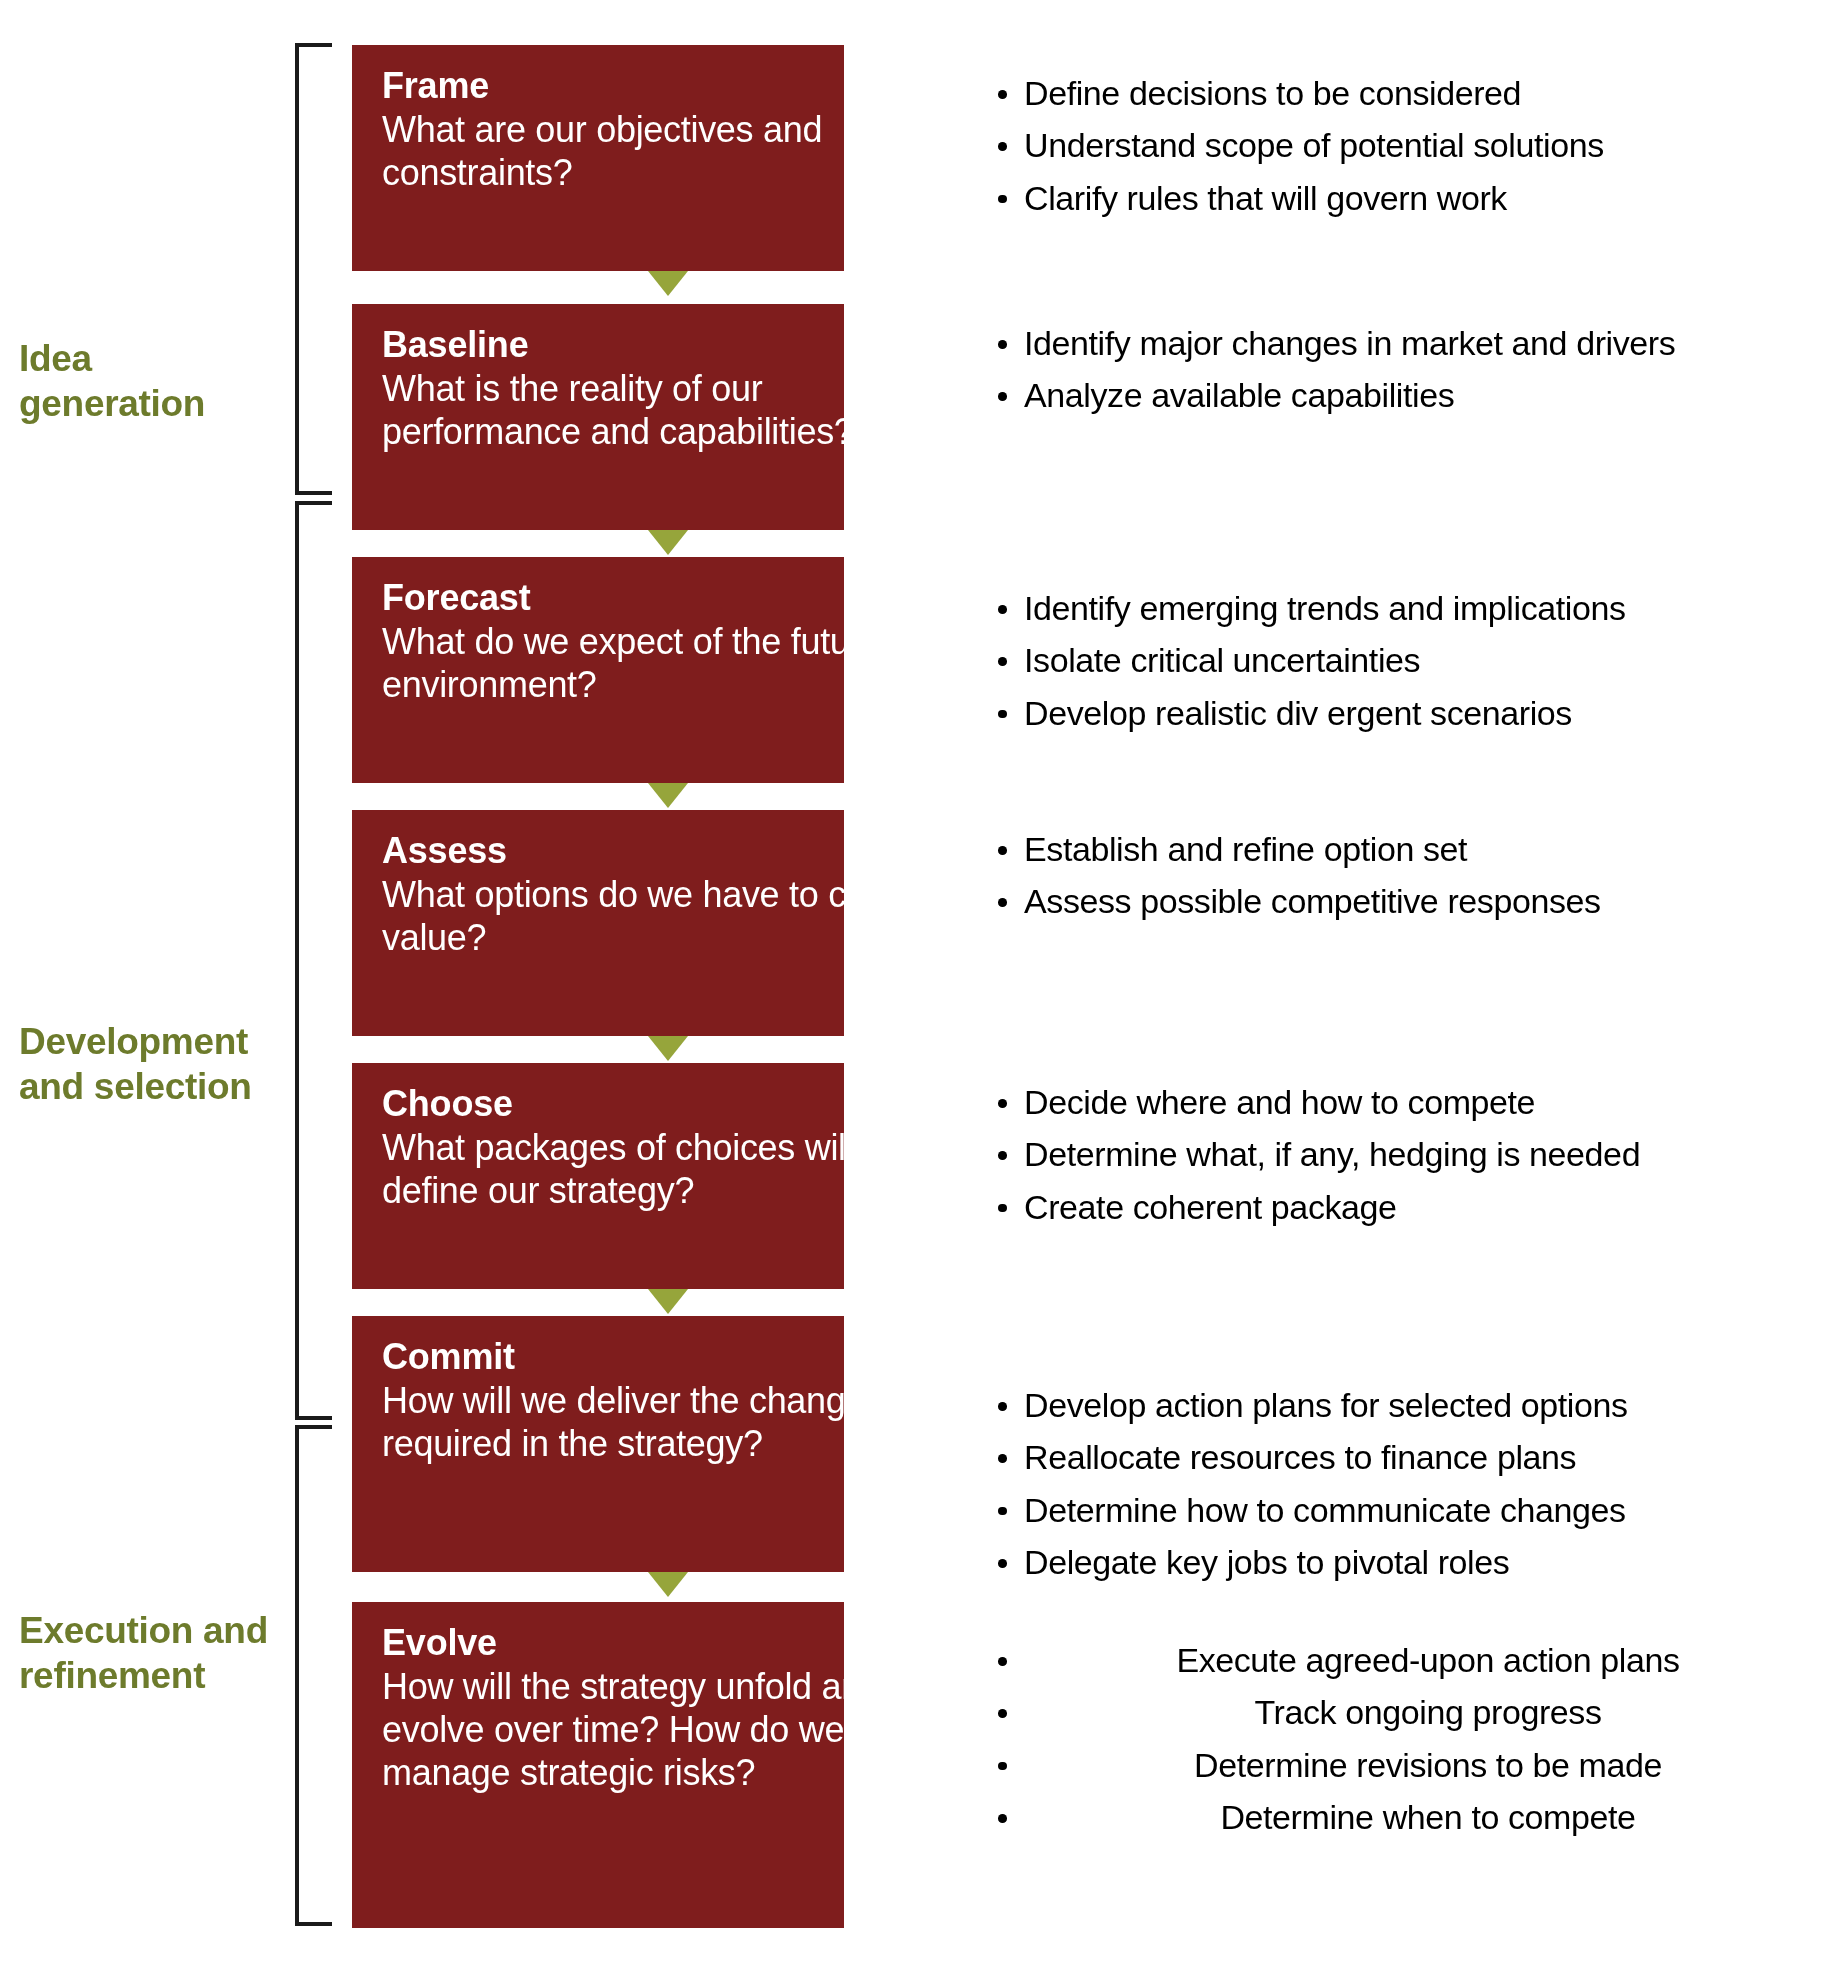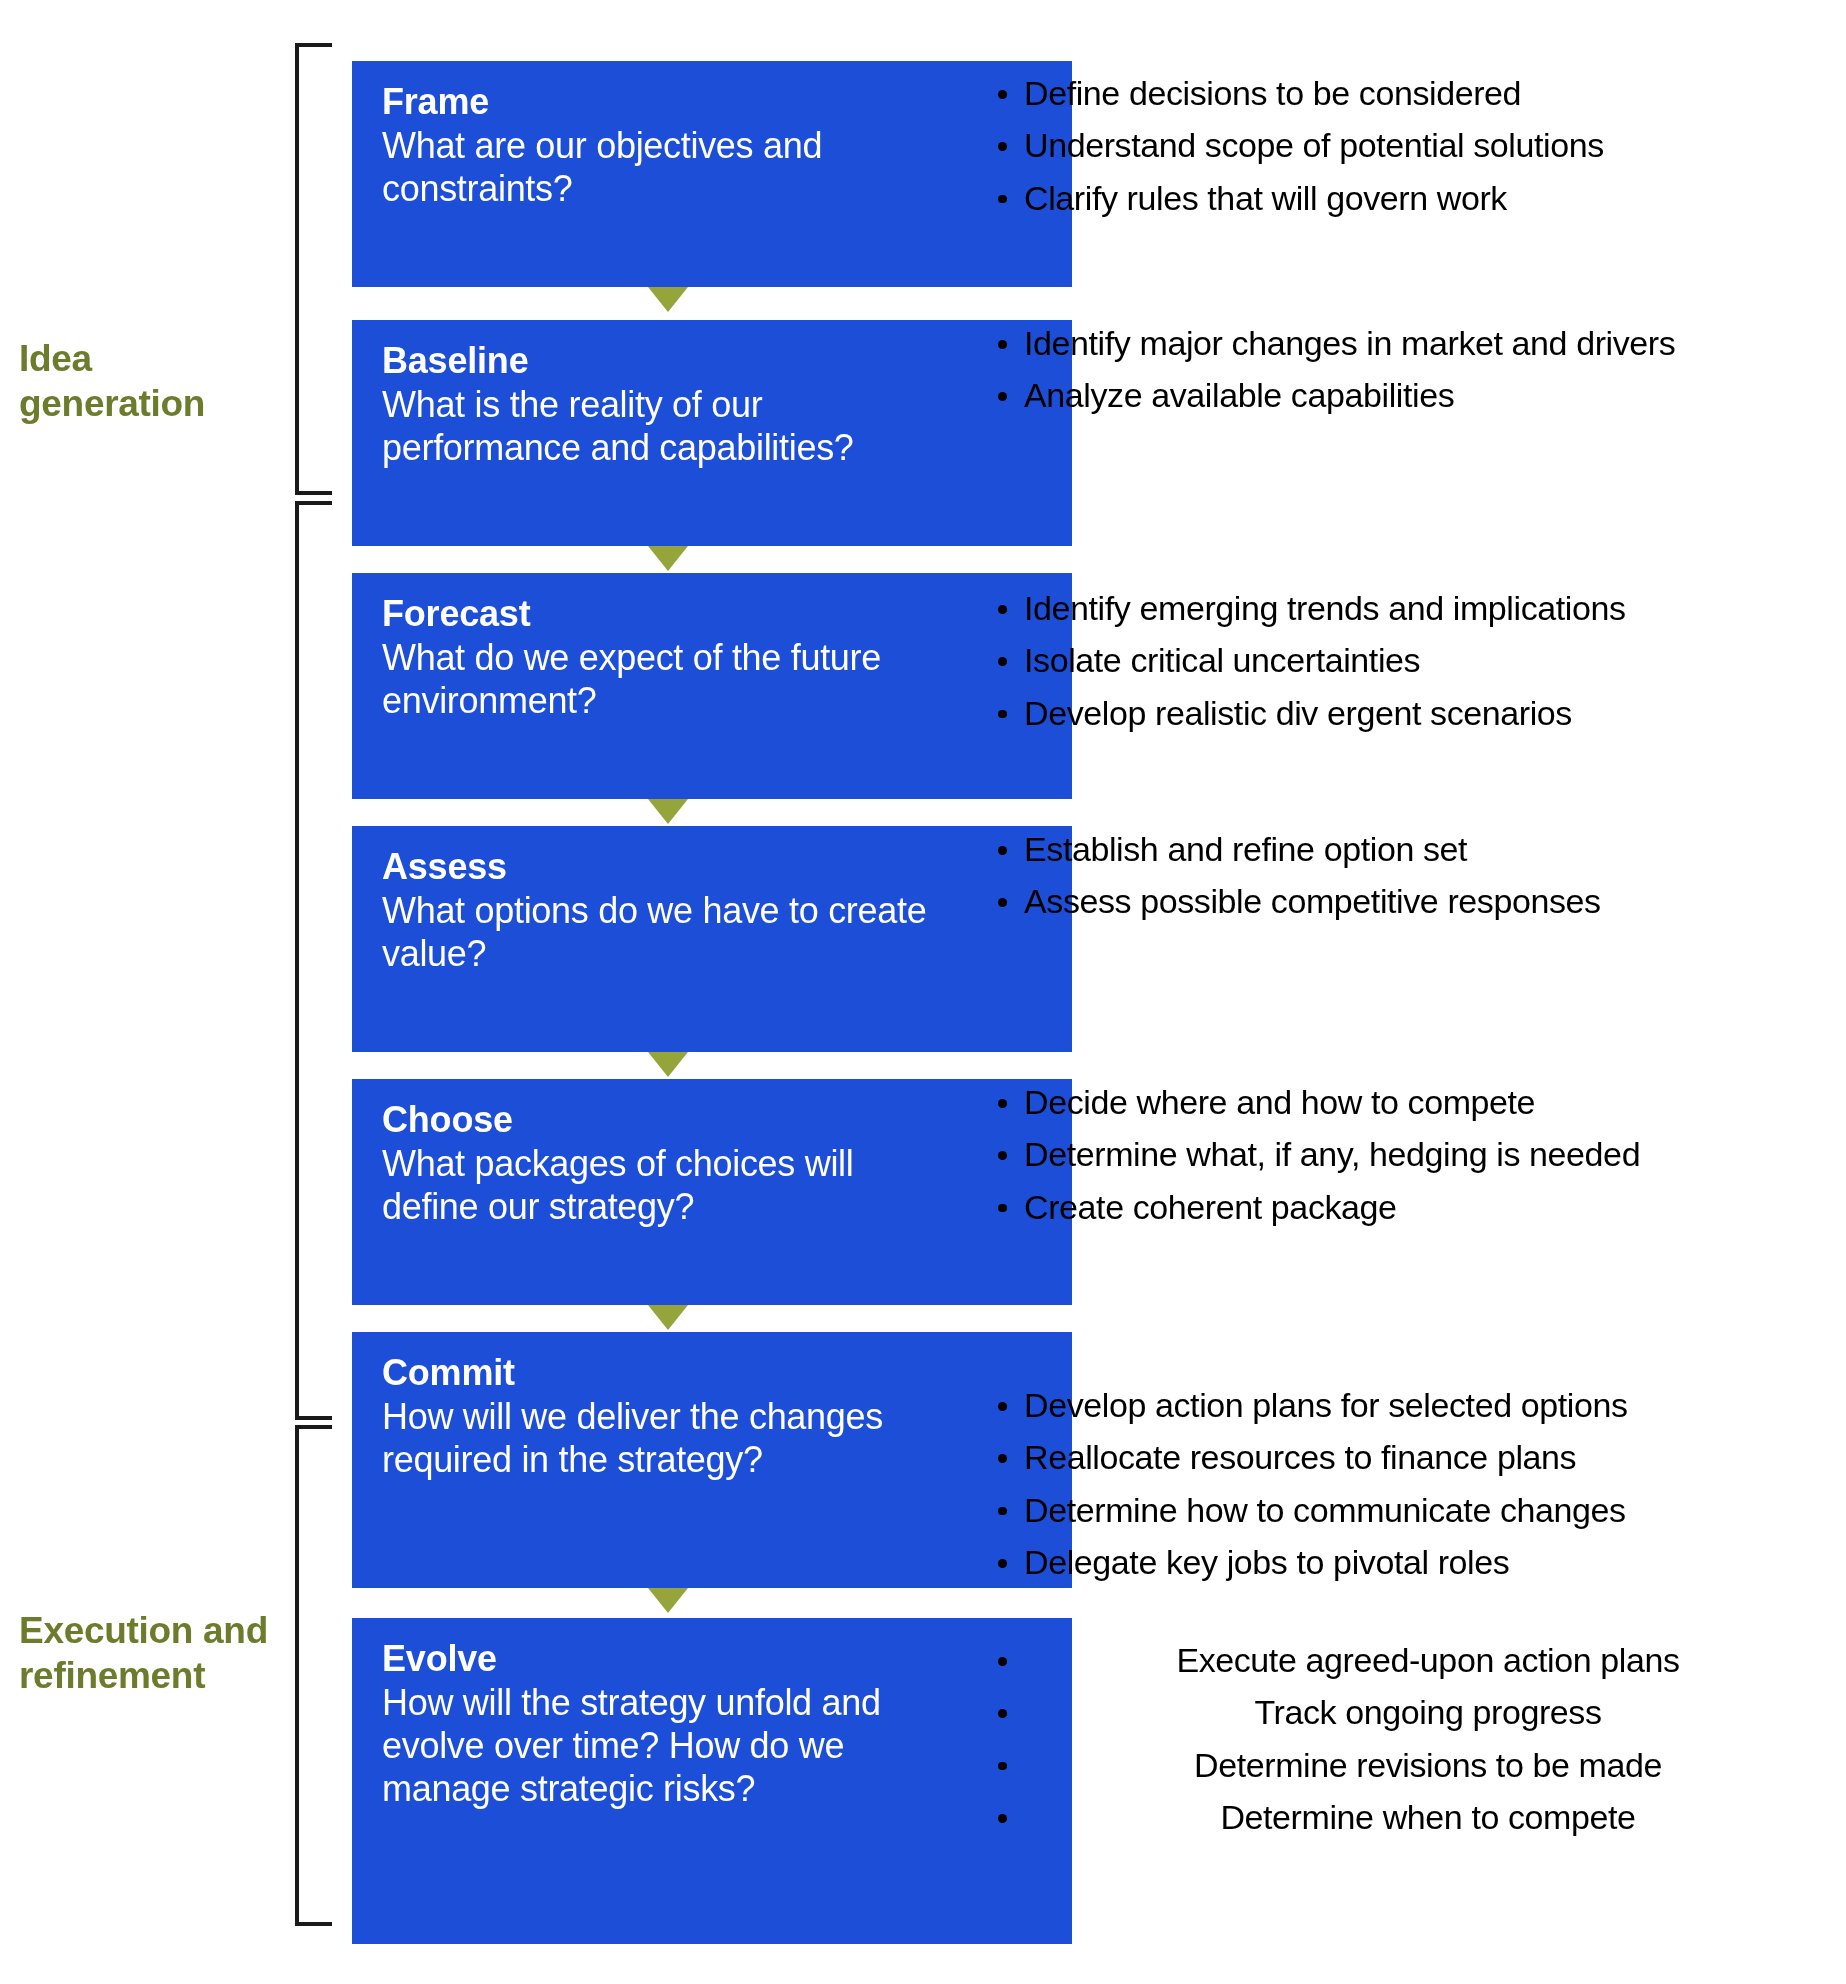--- a/index.html
+++ b/index.html
@@ -43,24 +43,23 @@
     border-left: 4.3px solid #1a1a1a;
     border-top: 4.3px solid #1a1a1a;
     border-bottom: 4.3px solid #1a1a1a;
     box-sizing: border-box;
   }
 
   
   .step {
     position: absolute;
     left: 352px;
-    width: 720px;
-    background: #1d4ed8;
+    width: 492px;
+    background: #7f1d1d;
     box-sizing: border-box;
-    margin-top: 16px;
   }
   .step .title {
     position: absolute;
     left: 30px;
     top: 21px;
     color: #ffffff;
     font-weight: bold;
     font-size: 36px;
     line-height: 40px;
     letter-spacing: -0.2px;
@@ -117,20 +116,24 @@
 </head>
 <body>
 
 <div id="diagram">
 
   <div class="phase-label" style="top:336px;">
     <div>Idea</div>
     <div>generation</div>
   </div>
 
+  <div class="phase-label" style="top:1019px;">
+    <div>Development</div>
+    <div>and selection</div>
+  </div>
 
   <div class="phase-label" style="top:1608px;">
     <div>Execution and</div>
     <div>refinement</div>
   </div>
 
   <div class="bracket" style="top:43px;height:452px;"></div>
   <div class="bracket" style="top:501px;height:919px;"></div>
   <div class="bracket" style="top:1425px;height:501px;"></div>
 

